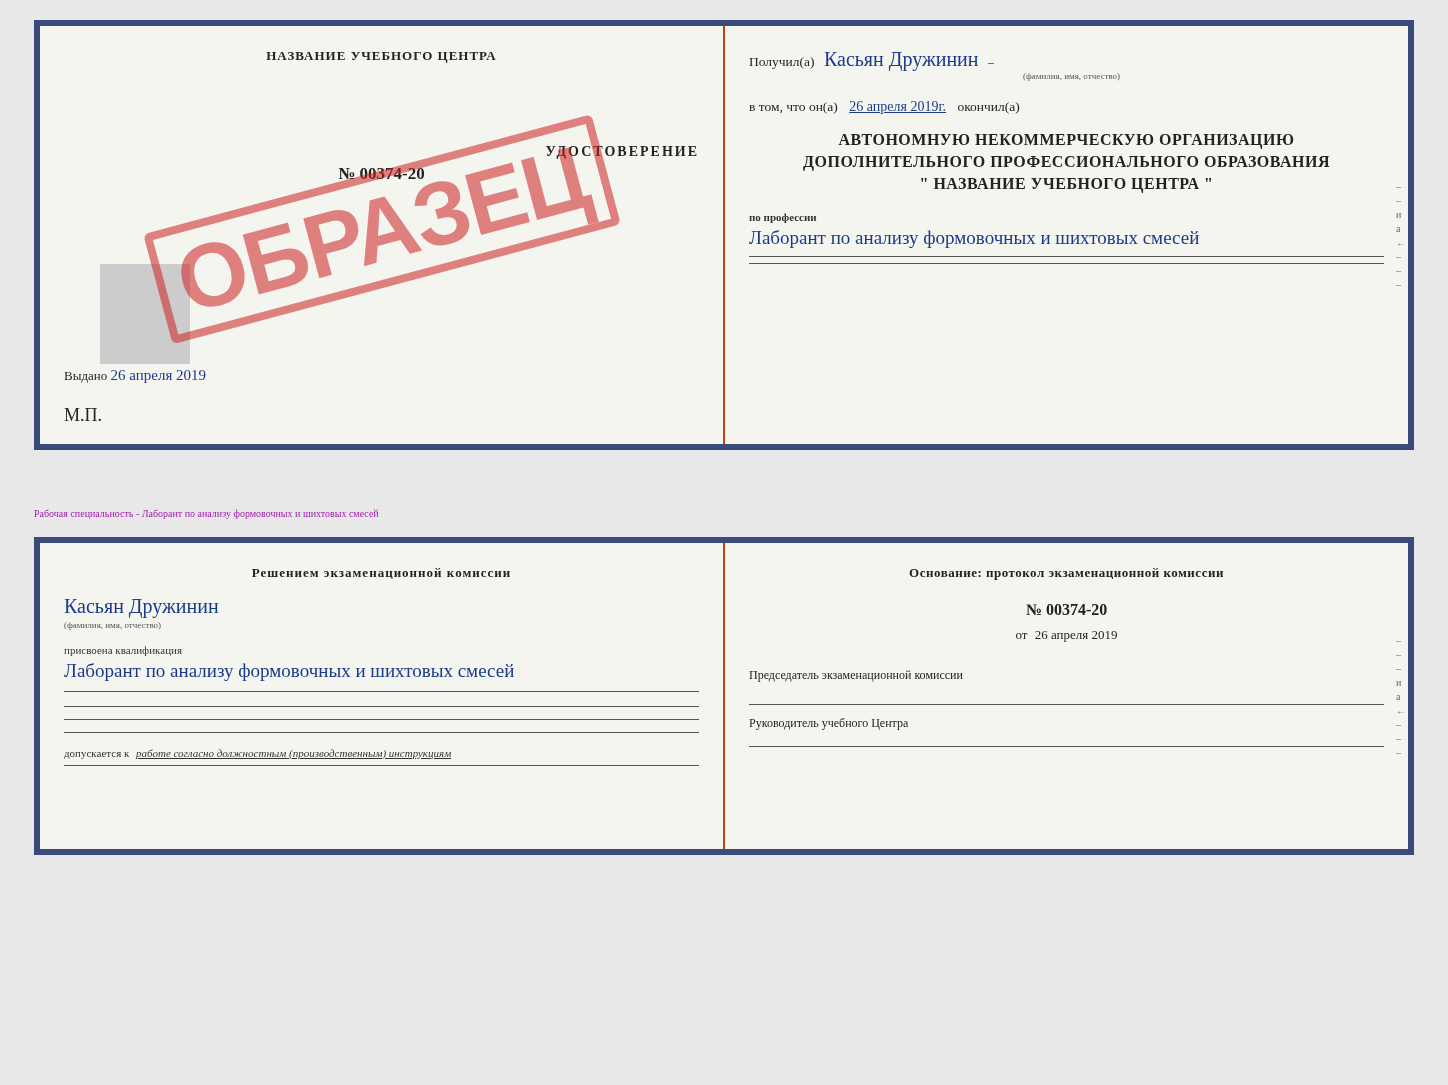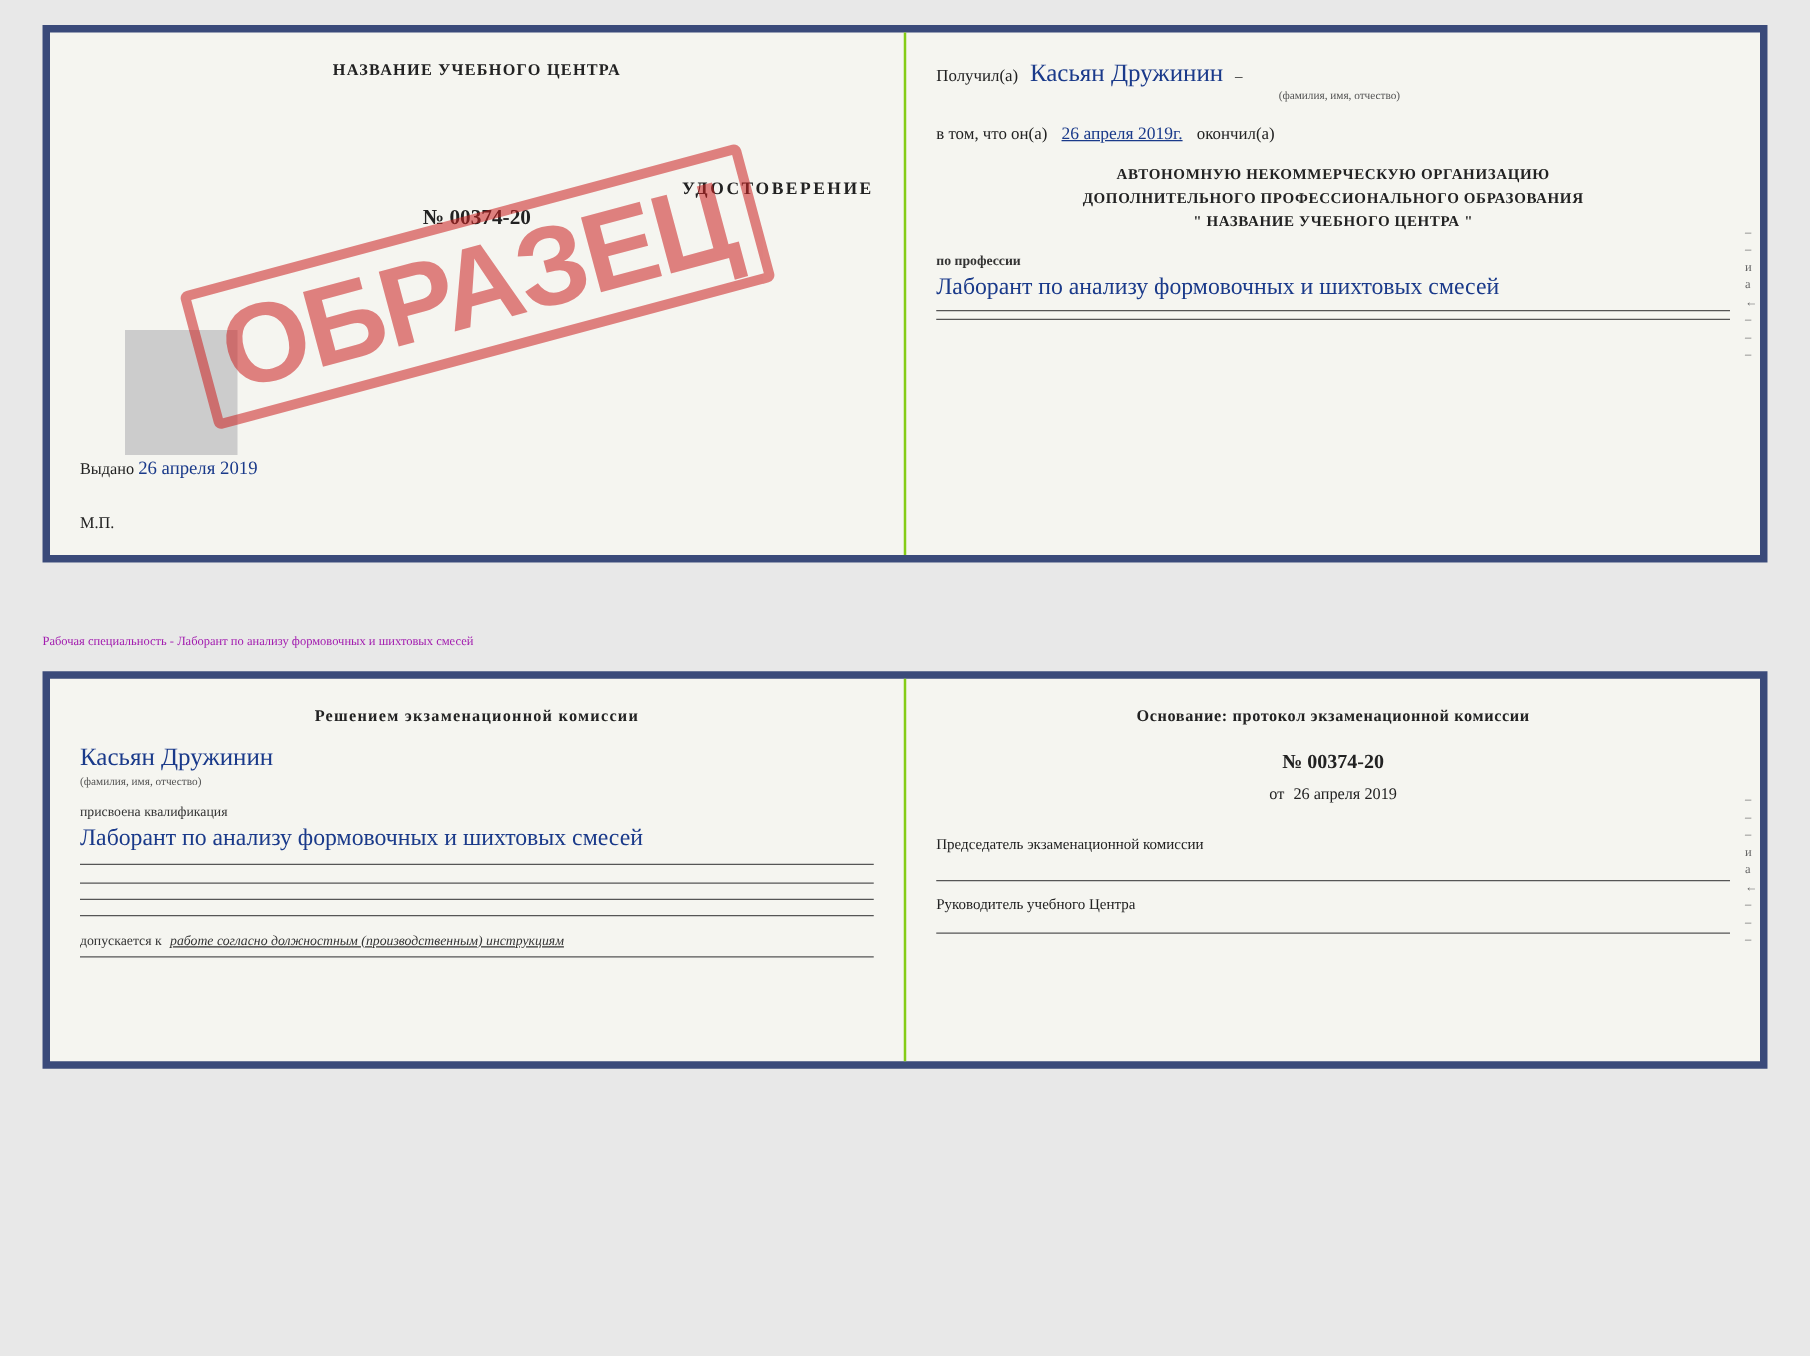--- a/index.html
+++ b/index.html
@@ -40,21 +40,21 @@
       position: relative;
     }
 
     .doc-left, .doc-right {
       flex: 1;
       padding: 22px 24px;
       position: relative;
     }
 
     .doc-left {
-      border-right: 2px solid #84cc16;
+      border-right: 2px solid #c2410c;
     }
 
     
     .top-left-title {
       text-align: center;
       font-size: 13px;
       font-weight: bold;
       letter-spacing: 1px;
       color: #222;
       margin-bottom: 10px;
@@ -83,21 +83,21 @@
       bottom: 60px;
       left: 24px;
       font-size: 13px;
       color: #222;
     }
 
     .mp-label {
       position: absolute;
       bottom: 18px;
       left: 24px;
-      font-size: 13px;
+      font-size: 18px;
       color: #222;
     }
 
     
     .stamp-overlay {
       position: absolute;
       top: 50%;
       left: 50%;
       transform: translate(-50%, -55%) rotate(-15deg);
       color: #cc2222;
@@ -154,21 +154,21 @@
     }
 
     .date-value {
       font-family: 'Segoe Script', cursive;
       font-size: 14px;
       color: #1a3a8a;
       text-decoration: underline;
     }
 
     .org-name {
-      font-size: 12px;
+      font-size: 16px;
       font-weight: bold;
       letter-spacing: 0.5px;
       text-align: center;
       color: #222;
       margin-bottom: 4px;
     }
 
     .profession-label {
       font-size: 11px;
       color: #333;

